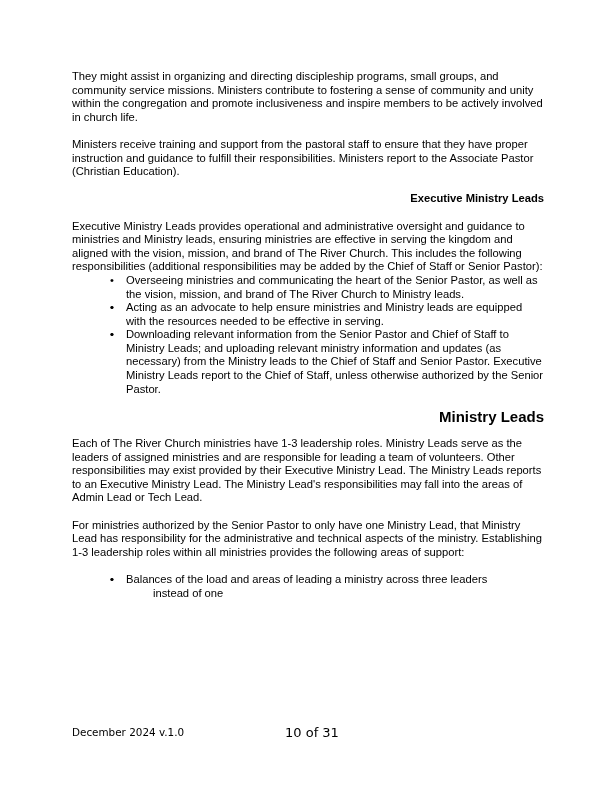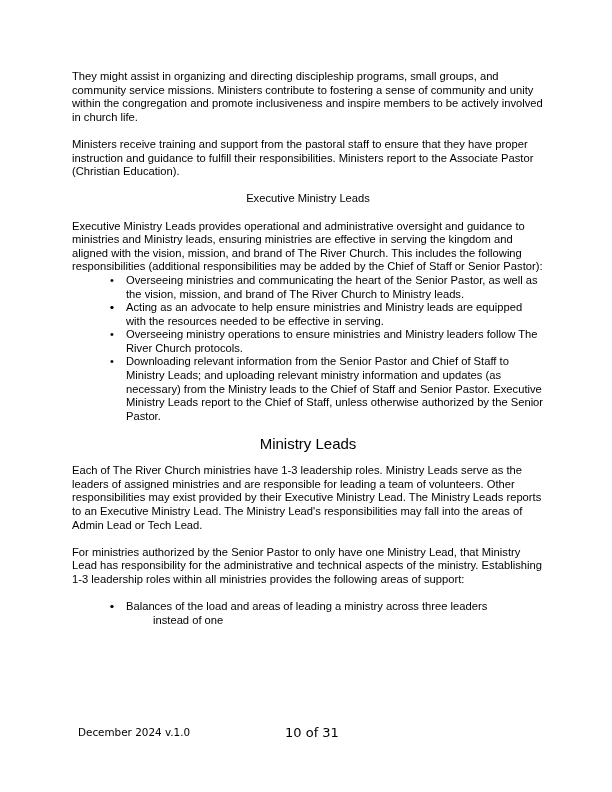--- a/index.html
+++ b/index.html
@@ -5,52 +5,52 @@
   html, body { margin: 0; padding: 0; background: #ffffff; }
   body { width: 612px; height: 792px; position: relative; overflow: hidden; }
   .page {
     position: absolute; left: 0; top: 0; width: 488px; height: 792px; background: #ffffff;
     font-family: "Liberation Sans", sans-serif; color: #000; font-size: 11.2px; line-height: 13.6px;
   }
   .content { position: absolute; left: 72px; top: 70px; width: 472px; }
   p { margin: 0; }
   .para { margin-bottom: 13.6px; }
   .heading {
-    font-weight: normal; text-align: center; margin: 0 0 13.6px 0;
+    font-weight: bold; text-align: right; margin: 0 0 13.6px 0;
   }
   ul.bullets { list-style: none; margin: 0; padding: 0; }
   ul.bullets li { position: relative; padding-left: 54px; }
   ul.bullets li .bullet {
     position: absolute; left: 38px; top: 0; width: 10px; text-align: left;
   }
   .indent-extra { display: block; padding-left: 27px; }
   .gap { height: 13.6px; }
   .footer {
-    position: absolute; top: 726px; left: 72px; font-family: "DejaVu Sans", sans-serif; font-size: 10.4px; color: #000; margin-left: 6px;
+    position: absolute; top: 726px; left: 72px; font-family: "DejaVu Sans", sans-serif; font-size: 10.4px; color: #000;
   }
   .footer-page {
     position: absolute; top: 726px; left: 285px; font-family: "DejaVu Sans", sans-serif; font-size: 13px; color: #000;
   }
 </style>
 </head>
 <body>
 
 <div class="page">
   <div class="content">
     <p class="para">They might assist in organizing and directing discipleship programs, small groups, and community service missions. Ministers contribute to fostering a sense of community and unity within the congregation and promote inclusiveness and inspire members to be actively involved in church life.</p>
     <p class="para">Ministers receive training and support from the pastoral staff to ensure that they have proper instruction and guidance to fulfill their responsibilities. Ministers report to the Associate Pastor (Christian Education).</p>
 
     <h2 class="heading" style="font-size:11.2px;">Executive Ministry Leads</h2>
 
     <p>Executive Ministry Leads provides operational and administrative oversight and guidance to ministries and Ministry leads, ensuring ministries are effective in serving the kingdom and aligned with the vision, mission, and brand of The River Church. This includes the following responsibilities (additional responsibilities may be added by the Chief of Staff or Senior Pastor):</p>
     <ul class="bullets">
       <li><span class="bullet">•</span><span>Overseeing ministries and communicating the heart of the Senior Pastor, as well as the vision, mission, and brand of The River Church to Ministry leads.</span></li>
       <li><span class="bullet">•</span></li>
       <li><span class="bullet">•</span><span>Acting as an advocate to help ensure ministries and Ministry leads are equipped with the resources needed to be effective in serving.</span></li>
-      <li><span class="bullet">•</span><span>Overseeing ministry operations to ensure ministries and Ministry leaders follow The River Church protocols.</span></li>
+      <li><span class="bullet">•</span></li>
       <li><span class="bullet">•</span><span>Downloading relevant information from the Senior Pastor and Chief of Staff to Ministry Leads; and uploading relevant ministry information and updates (as necessary) from the Ministry leads to the Chief of Staff and Senior Pastor. Executive Ministry Leads report to the Chief of Staff, unless otherwise authorized by the Senior Pastor.</span></li>
     </ul>
     <div class="gap"></div>
 
     <h2 class="heading" style="font-size:15px;">Ministry Leads</h2>
 
     <p class="para">Each of The River Church ministries have 1-3 leadership roles. Ministry Leads serve as the leaders of assigned ministries and are responsible for leading a team of volunteers. Other responsibilities may exist provided by their Executive Ministry Lead. The Ministry Leads reports to an Executive Ministry Lead. The Ministry Lead's responsibilities may fall into the areas of Admin Lead or Tech Lead.</p>
     <p class="para">For ministries authorized by the Senior Pastor to only have one Ministry Lead, that Ministry Lead has responsibility for the administrative and technical aspects of the ministry. Establishing 1-3 leadership roles within all ministries provides the following areas of support:</p>
 
     <ul class="bullets">

